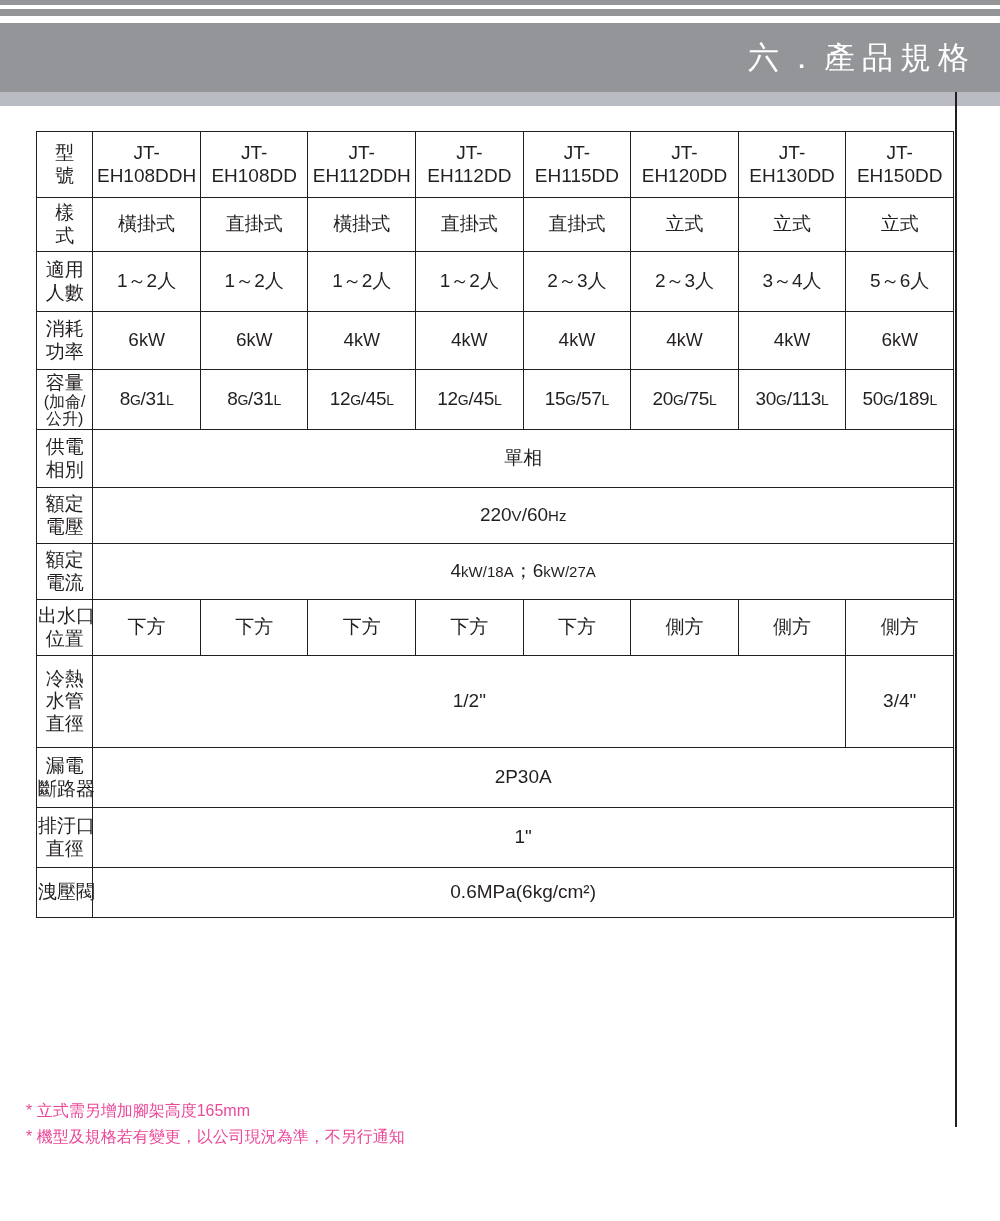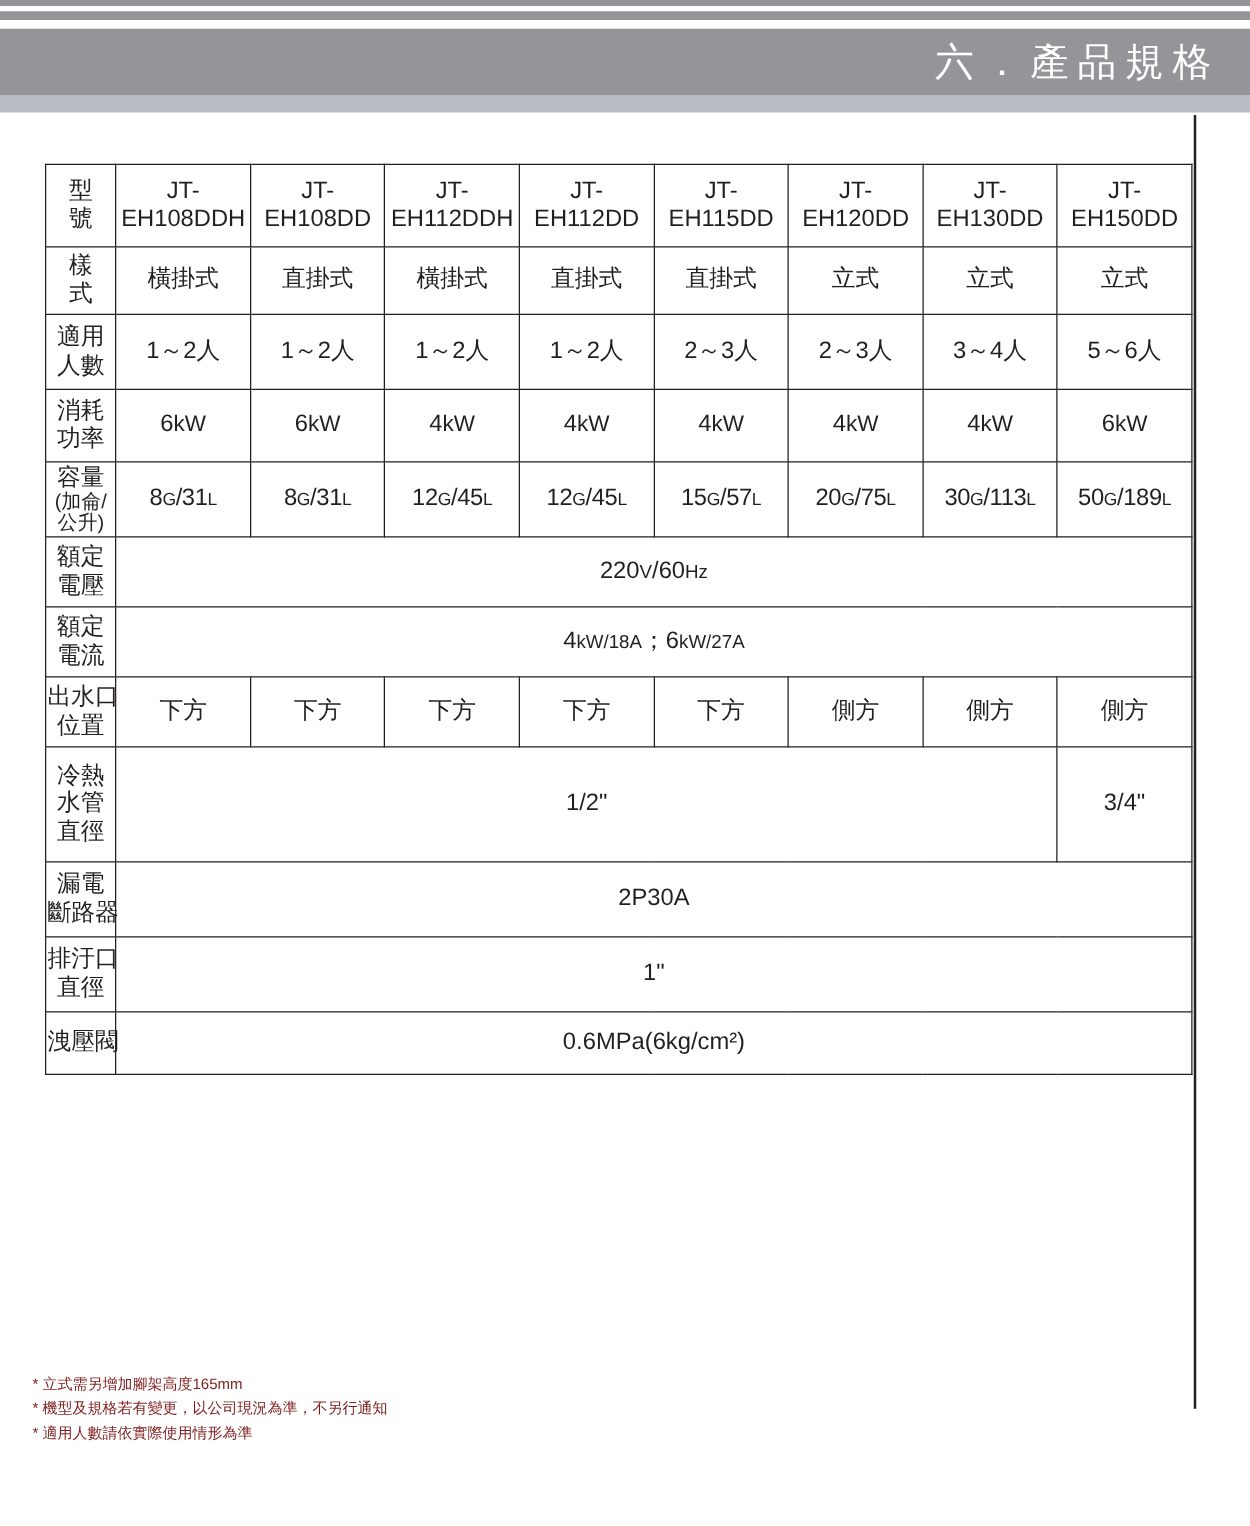--- a/index.html
+++ b/index.html
@@ -15,21 +15,21 @@
     overflow: hidden;
   }
 
   
   .header { position: relative; width: 100%; }
   .rule-thin  { height: 5px;  background: #939598; width: 100%; }
   .rule-gap   { height: 4px;  background: #ffffff; width: 100%; }
   .rule-thin2 { height: 7px;  background: #939598; width: 100%; }
   .rule-gap2  { height: 7px;  background: #ffffff; width: 100%; }
   .banner {
-    height: 53px;
+    height: 69px;
     background: #939598;
     position: relative;
   }
   .banner-title {
     position: absolute;
     right: 24px;
     top: 50%;
     transform: translateY(-50%);
     color: #ffffff;
     font-size: 31px;
@@ -107,23 +107,23 @@
   .r-valve td{ height: 50px; }
 
   
   .notes {
     position: absolute;
     left: 26px;
     top: 1098px;
     width: 900px;
   }
   .note {
-    font-size: 12px;
+    font-size: 16px;
     line-height: 1.62;
-    color: #7f1d1d;
+    color: #ec4899;
     white-space: nowrap;
   }
 </style>
 </head>
 <body>
 
 <div class="header">
   <div class="rule-thin"></div>
   <div class="rule-gap"></div>
   <div class="rule-thin2"></div>
@@ -237,20 +237,27 @@
     <td class="cap"><span>8</span><span class="u">G</span>/<span>31</span><span class="u">L</span></td>
     <td class="cap"><span>8</span><span class="u">G</span>/<span>31</span><span class="u">L</span></td>
     <td class="cap"><span>12</span><span class="u">G</span>/<span>45</span><span class="u">L</span></td>
     <td class="cap"><span>12</span><span class="u">G</span>/<span>45</span><span class="u">L</span></td>
     <td class="cap"><span>15</span><span class="u">G</span>/<span>57</span><span class="u">L</span></td>
     <td class="cap"><span>20</span><span class="u">G</span>/<span>75</span><span class="u">L</span></td>
     <td class="cap"><span>30</span><span class="u">G</span>/<span>113</span><span class="u">L</span></td>
     <td class="cap"><span>50</span><span class="u">G</span>/<span>189</span><span class="u">L</span></td>
   </tr>
 
+  <tr class="r-phase">
+    <td class="rowlab">
+      <span class="lab">供電</span>
+      <span class="lab">相別</span>
+    </td>
+    <td class="merged" colspan="8">單相</td>
+  </tr>
 
   <tr class="r-volt">
     <td class="rowlab">
       <span class="lab">額定</span>
       <span class="lab">電壓</span>
     </td>
     <td class="merged" colspan="8">
       <span>220</span><span class="u">V</span><span>/60</span><span class="u">Hz</span>
     </td>
   </tr>
@@ -314,14 +321,13 @@
     <td class="merged" colspan="8">0.6MPa(6kg/cm²)</td>
   </tr>
 
   </tbody>
 </table>
 </div>
 
 <div class="notes">
   <div class="note">* 立式需另增加腳架高度165mm</div>
   <div class="note">* 機型及規格若有變更，以公司現況為準，不另行通知</div>
-  <div class="note">* 適用人數請依實際使用情形為準</div>
 </div>
 
 </body></html>

